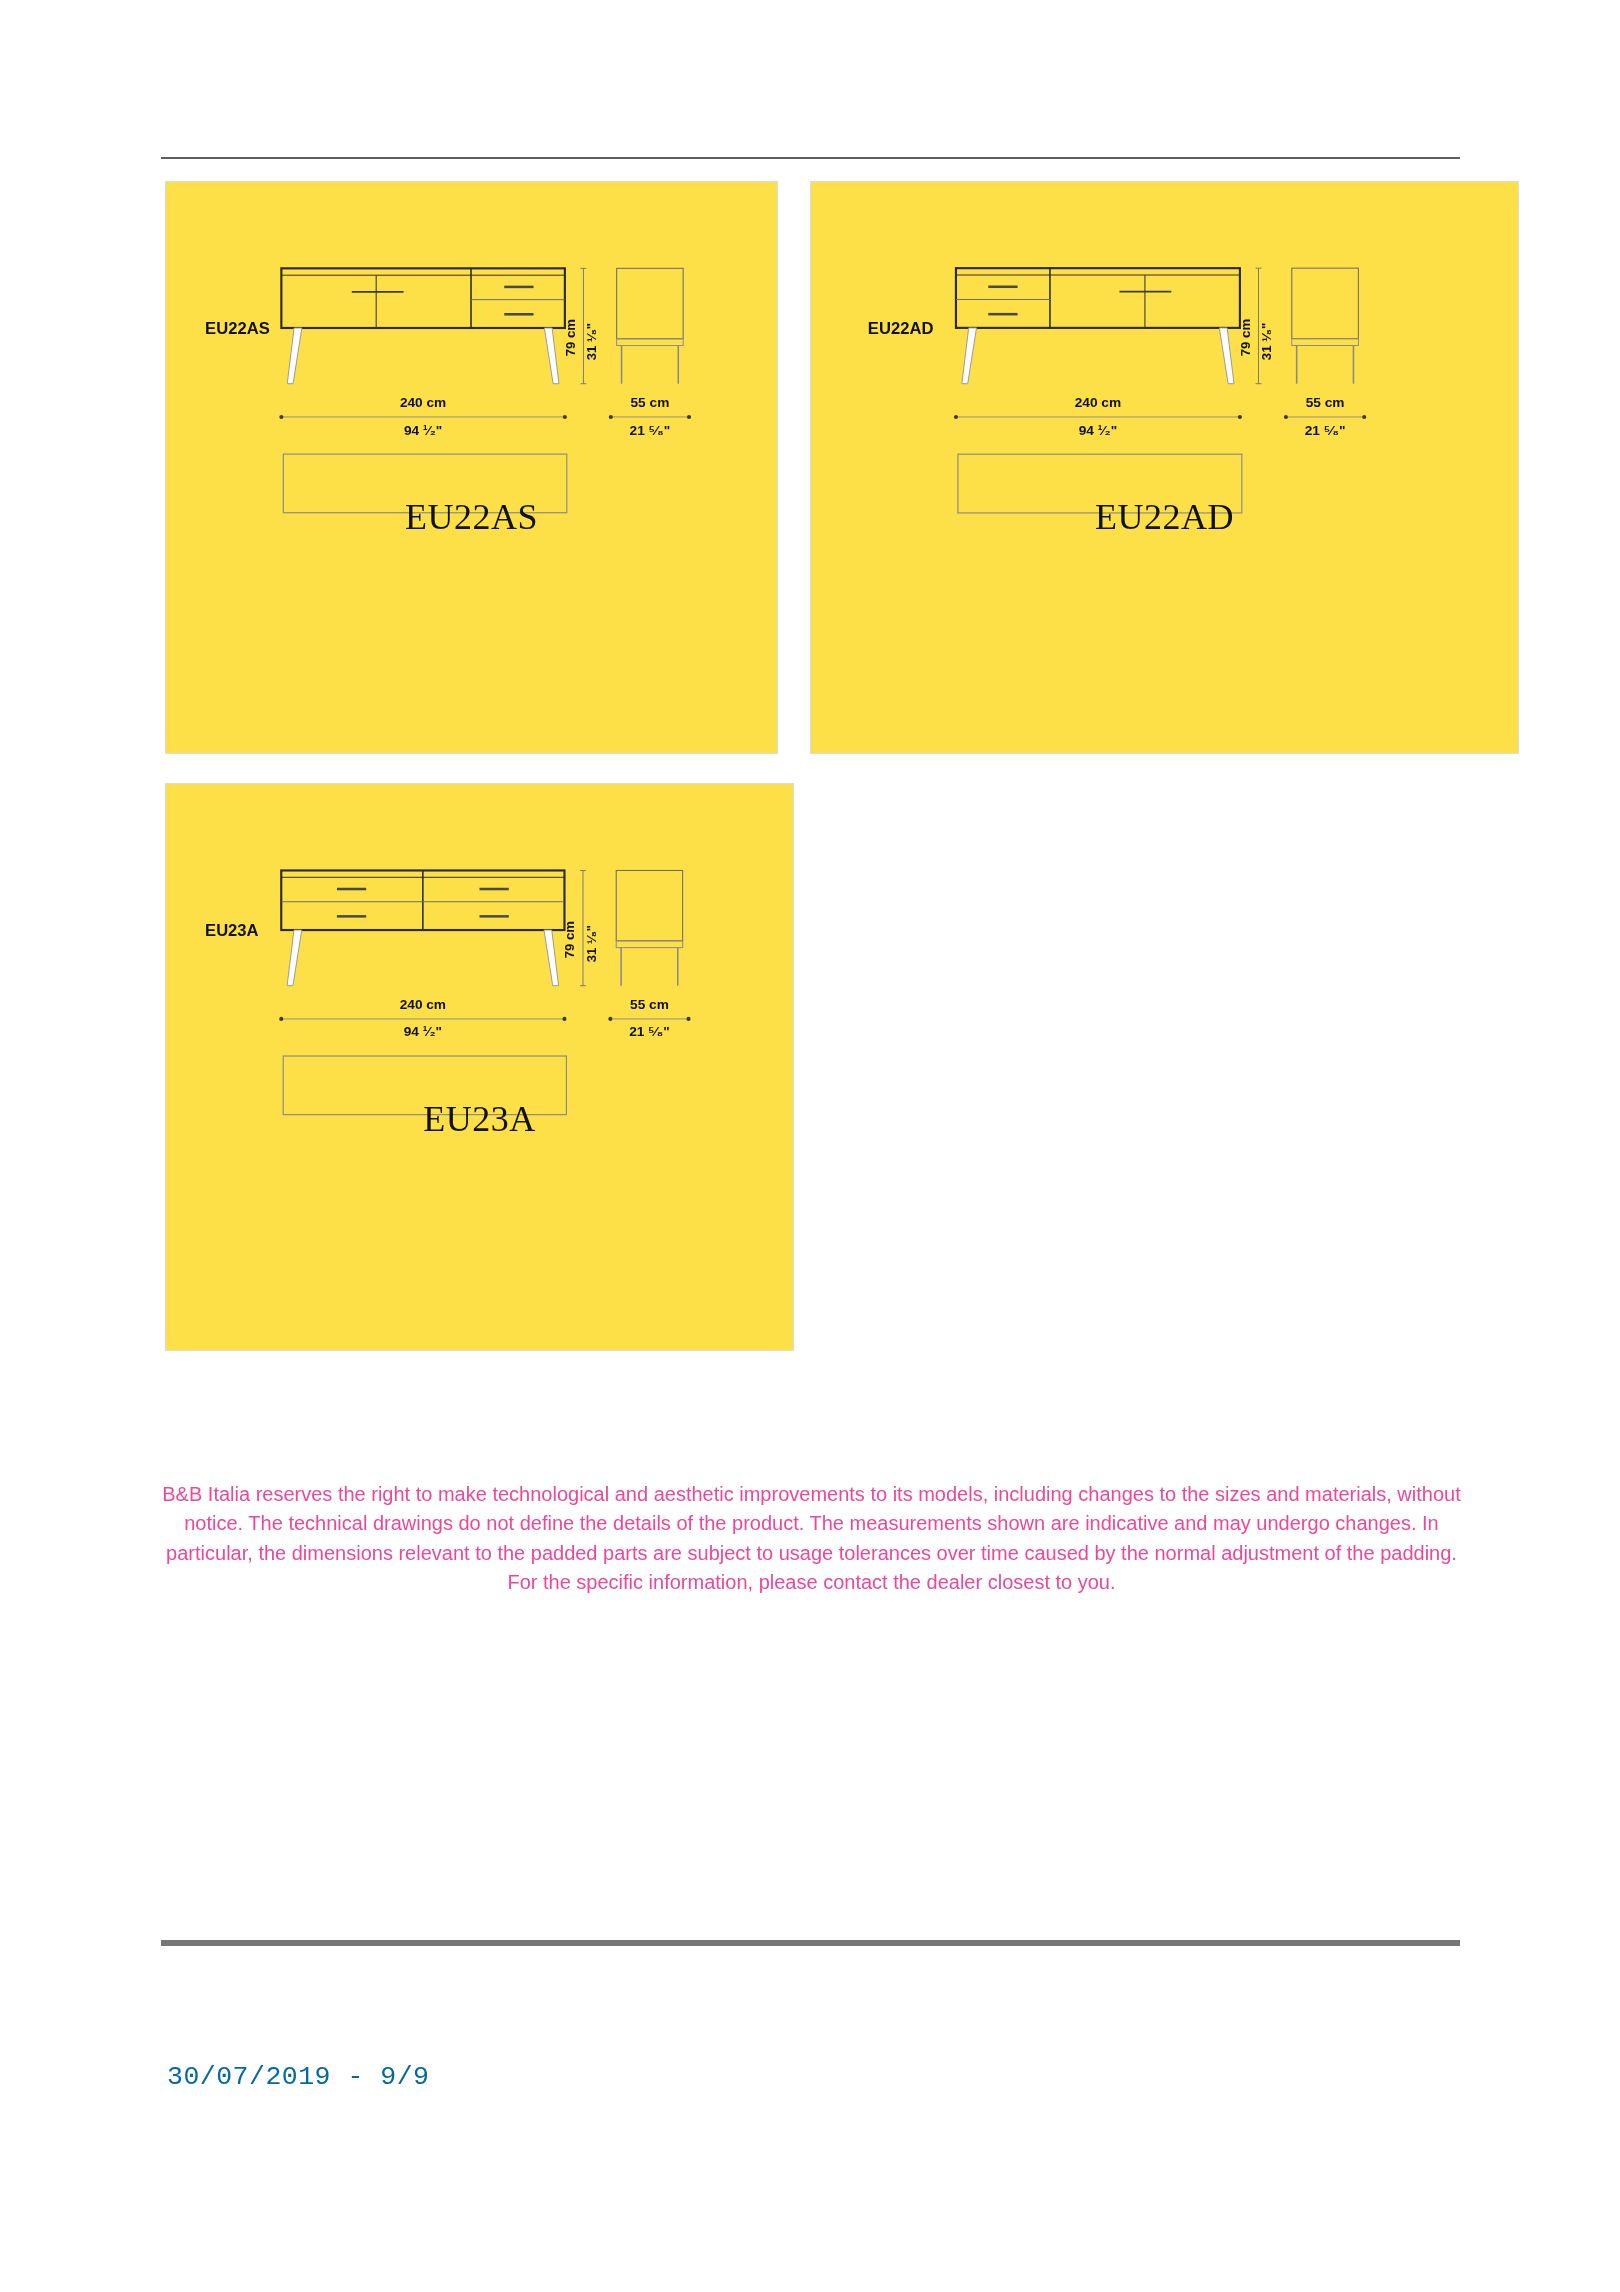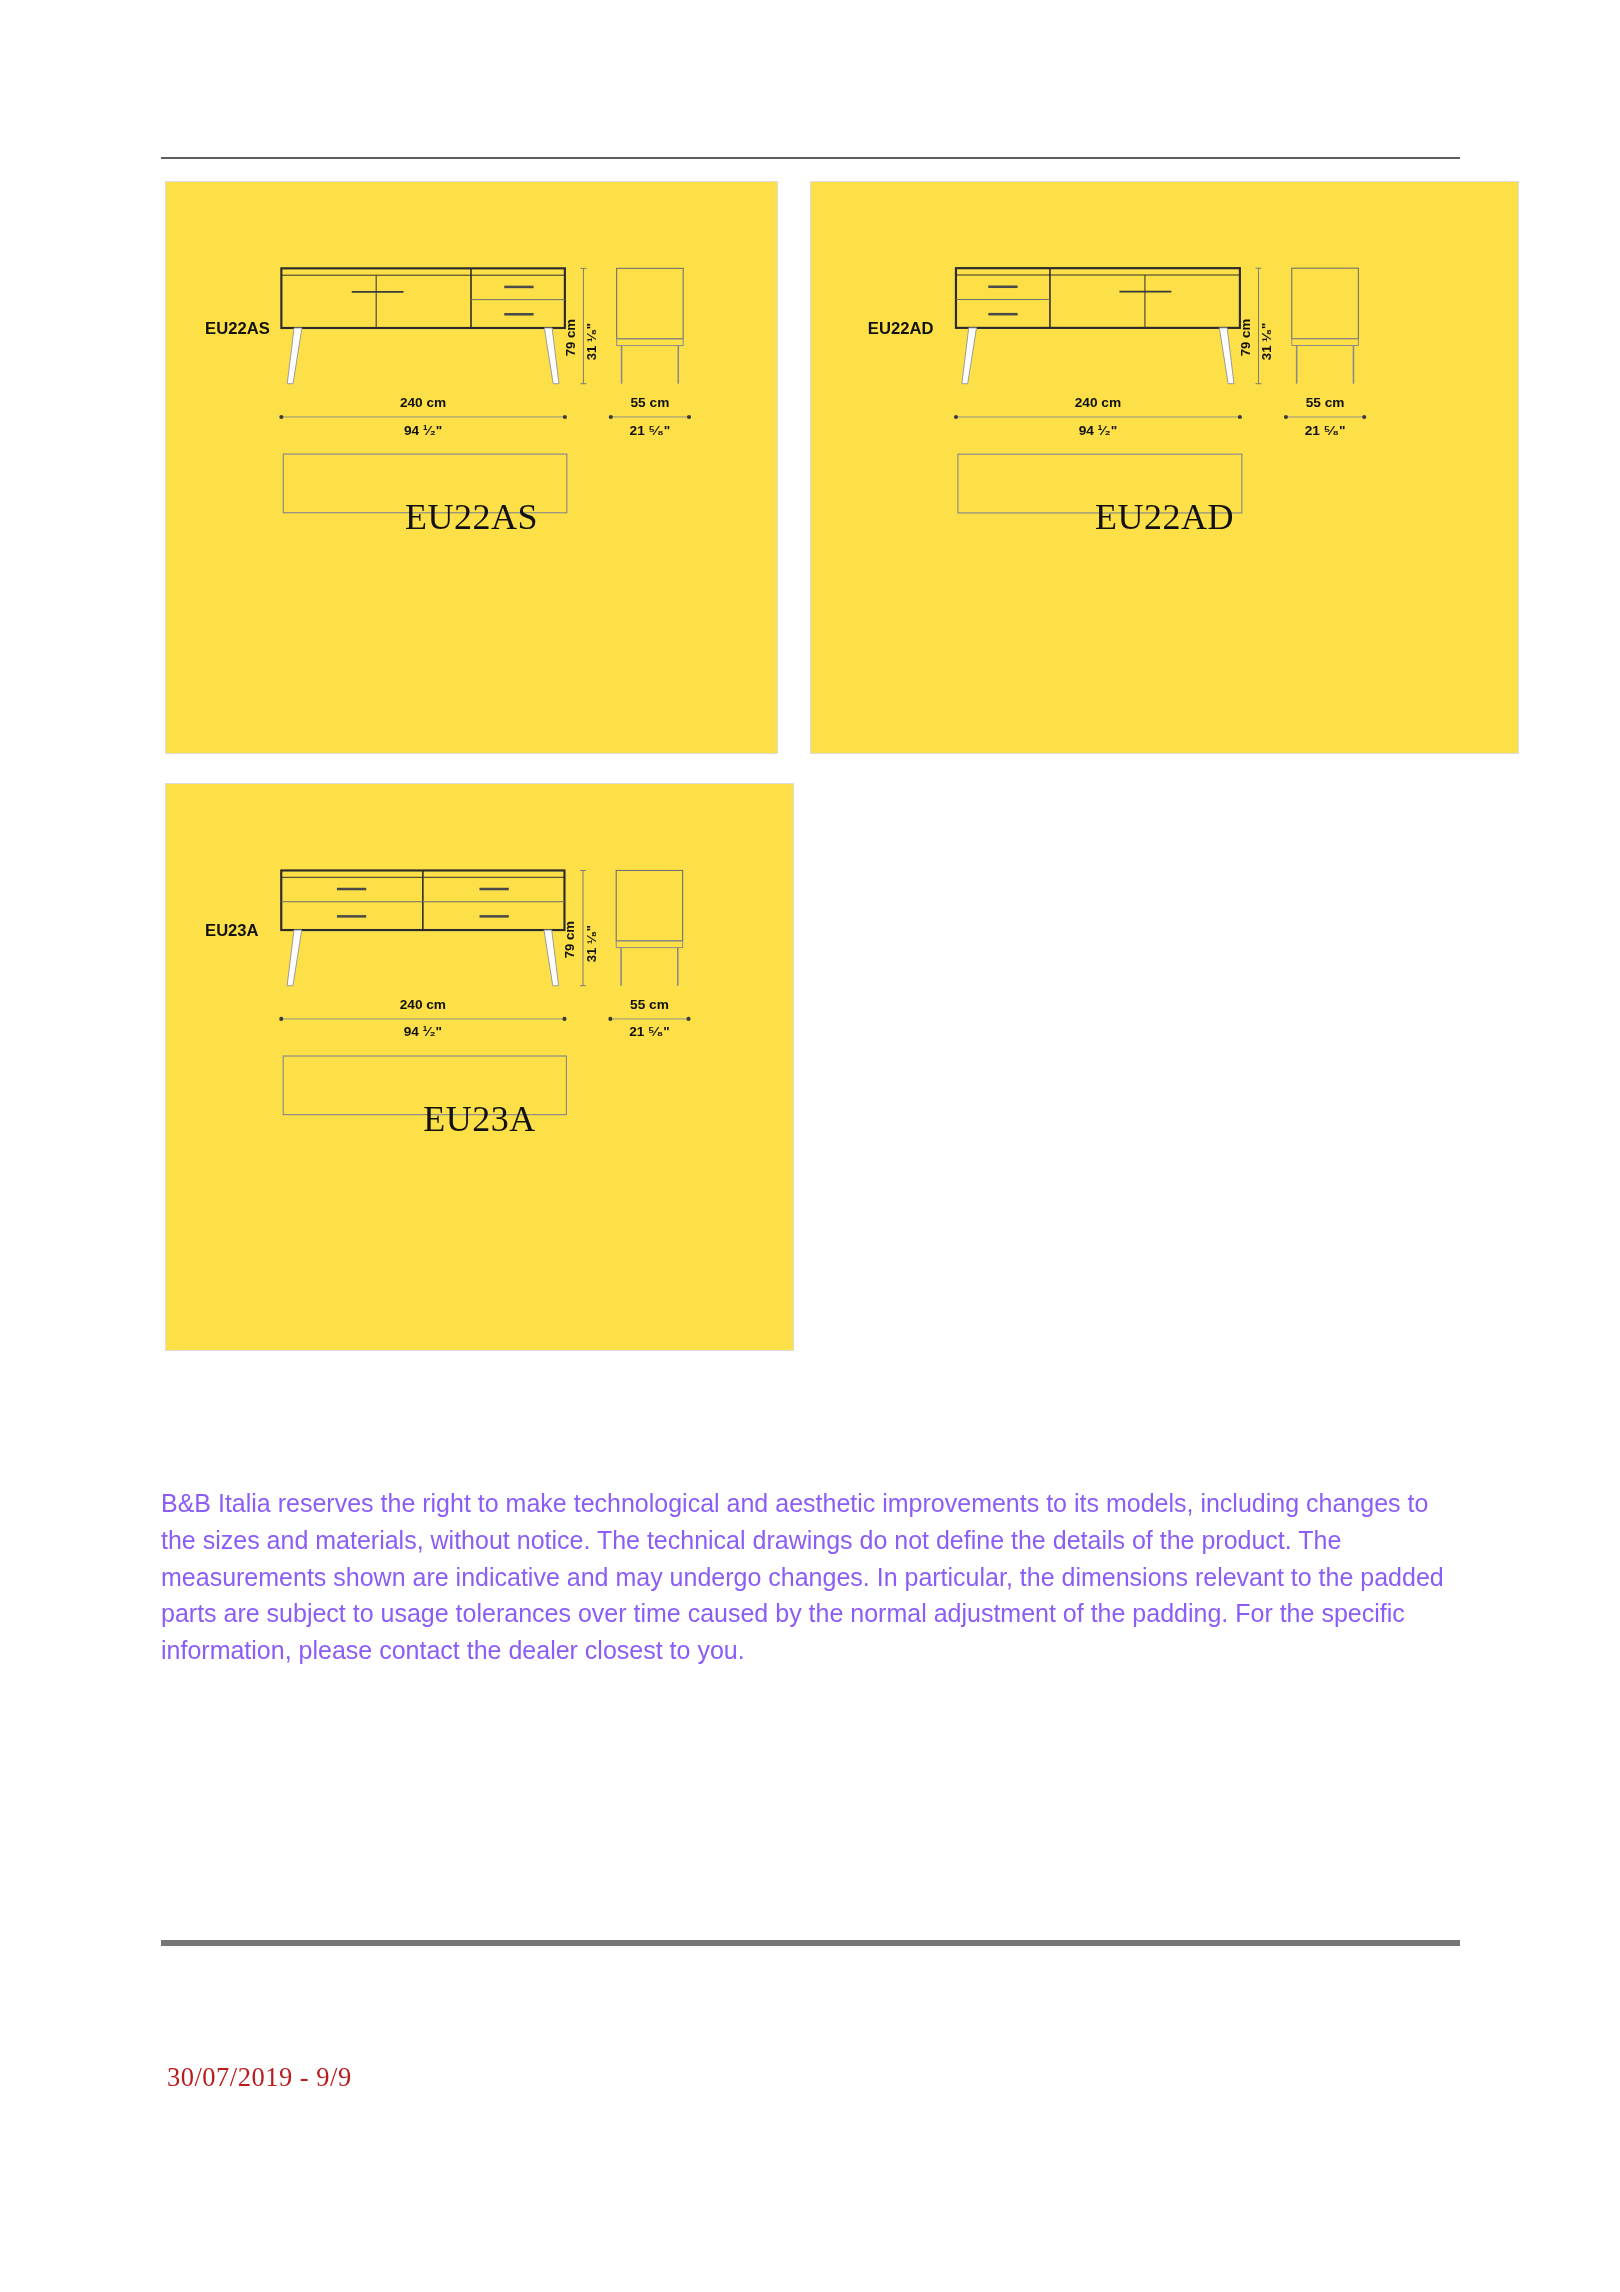--- a/index.html
+++ b/index.html
@@ -45,32 +45,32 @@
     letter-spacing:0.5px;
   }
   #card-0 .caption{top:314px;}
   #card-1 .caption{top:314px;}
   #card-2 .caption{top:314px;}
 
   
   .disclaimer{
     position:absolute;
     left:161px;top:1460px;width:1301px;
-    font-size:25px;
+    font-size:20px;
     line-height:1.47;
-    color:#8b5cf6;
-    text-align:left;
+    color:#ec4899;
+    text-align:center;
   }
 
   
   .footer{
     position:absolute;left:167px;top:2062px;
-    font-family:Liberation Serif, serif;
+    font-family:Liberation Mono, monospace;
     font-size:26.5px;
-    color:#b91c1c;
+    color:#0369a1;
     letter-spacing:0.5px;
   }
 </style>
 </head>
 <body>
 
 <div class="rule-top"></div>
 
 <div class="cards">
 

